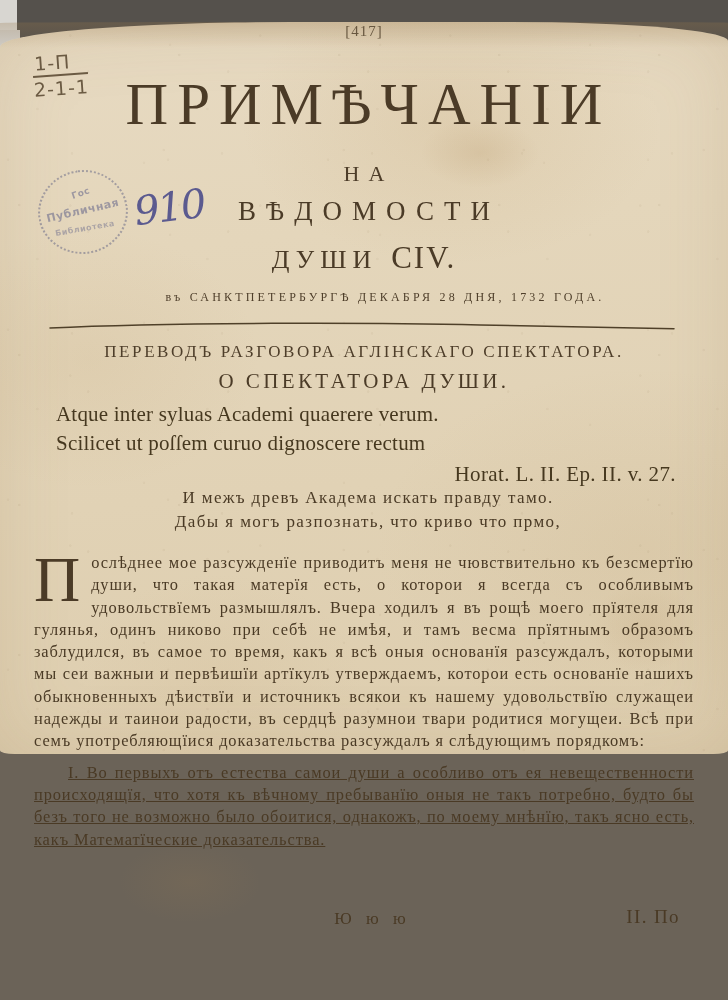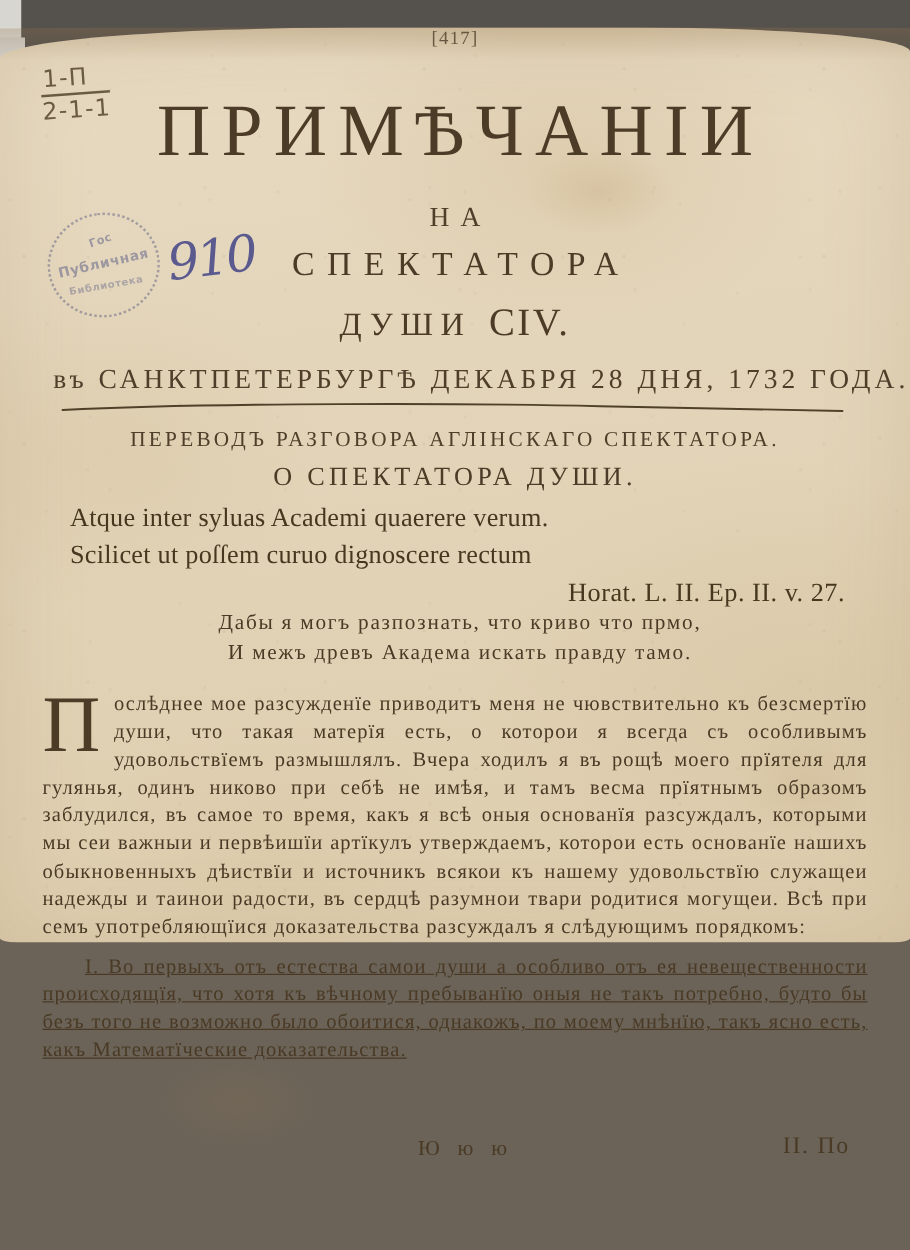--- a/index.html
+++ b/index.html
@@ -197,21 +197,21 @@
   .title-part .roman {
     font-size: 31px;
     letter-spacing: 2px;
     margin-left: 14px;
     text-align: right;
   }
   .title-date {
     position: absolute;
     top: 268px; left: 0; right: 0;
     text-align: center;
-    font-size: 22px;
+    font-size: 12px;
     letter-spacing: 3.2px;
     color: #4e3e2a;
     padding-left: 42px;
   }
 
   
   .rule {
     position: absolute;
     top: 300px; left: 50px;
     width: 624px; height: 10px;
@@ -343,42 +343,42 @@
       <div class="stamp">
         <span class="stamp-t1">Гос</span>
         <span class="stamp-t2">Публичная</span>
         <span class="stamp-t3">Библиотека</span>
       </div>
 
       <div class="accession">910</div>
 
       <div class="title-main">ПРИМѢЧАНІИ</div>
       <div class="title-na">НА</div>
-      <div class="title-vedomosti">СПЕКТАТОРА</div>
+      <div class="title-vedomosti">ВѢДОМОСТИ</div>
       <div class="title-part">
         <span>ДУШИ</span><span class="roman">CIV.</span>
       </div>
       <div class="title-date">въ САНКТПЕТЕРБУРГѢ ДЕКАБРЯ 28 ДНЯ, 1732 ГОДА.</div>
 
       <svg class="rule" viewBox="0 0 624 10" preserveAspectRatio="none">
         <path d="M0,6 C 120,0 330,0.5 430,3 C 520,5.2 580,6.4 624,6.8" stroke="#4f4029" stroke-width="1.5" fill="none" stroke-linecap="round"></path>
       </svg>
 
       <div class="sub1">ПЕРЕВОДЪ РАЗГОВОРА АГЛІНСКАГО СПЕКТАТОРА.</div>
       <div class="sub2">О СПЕКТАТОРА ДУШИ.</div>
 
       <div class="epigraph">
         <div>Atque inter syluas Academi quaerere verum.</div>
         <div>Scilicet ut poſſem curuo dignoscere rectum</div>
       </div>
       <div class="epi-cite">Horat. L. II. Ep. II. v. 27.</div>
 
       <div class="verse">
+        <div>И межъ древъ Академа искать правду тамо.</div>
         <div>Дабы я могъ разпознать, что криво что прмо,</div>
-        <div>И межъ древъ Академа искать правду тамо.</div>
       </div>
 
       <div class="body-block">
         <p class="para"><span class="dropcap">П</span><span>ослѣднее мое разсужденїе приводитъ меня не чювстви­тельно къ безсмертїю души, что такая матерїя есть, о которои я всегда съ особливымъ удовольствїемъ раз­мышлялъ. Вчера ходилъ я въ рощѣ моего прїятеля для гулянья, одинъ никово при себѣ не имѣя, и тамъ весма прїят­нымъ образомъ заблудился, въ самое то время, какъ я всѣ оныя основанїя разсуждалъ, которыми мы сеи важныи и первѣишїи артїкулъ утверждаемъ, которои есть основанїе нашихъ обыкно­венныхъ дѣиствїи и источникъ всякои къ нашему удовольствїю служащеи надежды и таинои радости, въ сердцѣ разумнои твари родитися могущеи. Всѣ при семъ употребляющїися доказатель­ства разсуждалъ я слѣдующимъ порядкомъ:</span></p>
         <p class="para para-2">I. Во первыхъ отъ естества самои души а особливо отъ ея невещественности происходящїя, что хотя къ вѣчному пребыва­нїю оныя не такъ потребно, будто бы безъ того не возможно было обоитися, однакожъ, по моему мнѣнїю, такъ ясно есть, какъ Математїческие доказательства.</p>
       </div>
 
       <div class="sig">Ю ю ю</div>
       <div class="catchword">II. По</div>
 

